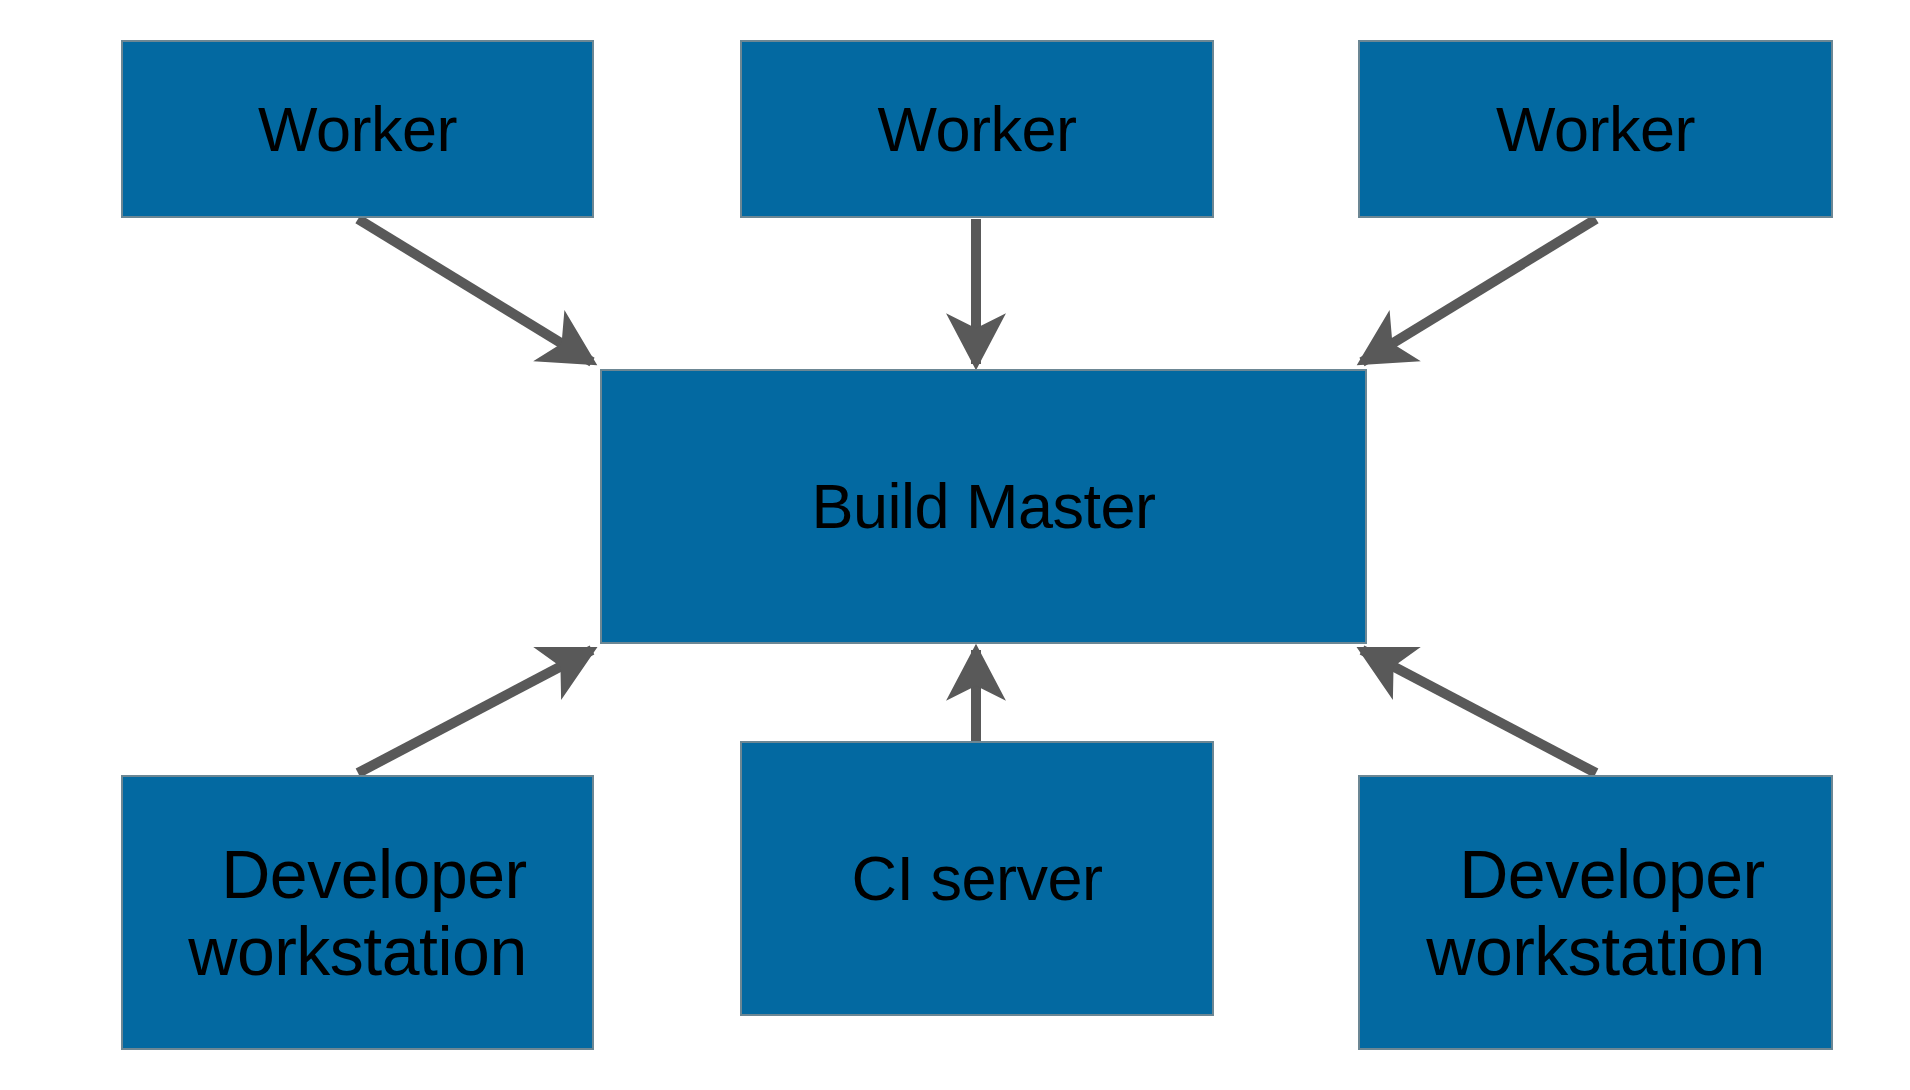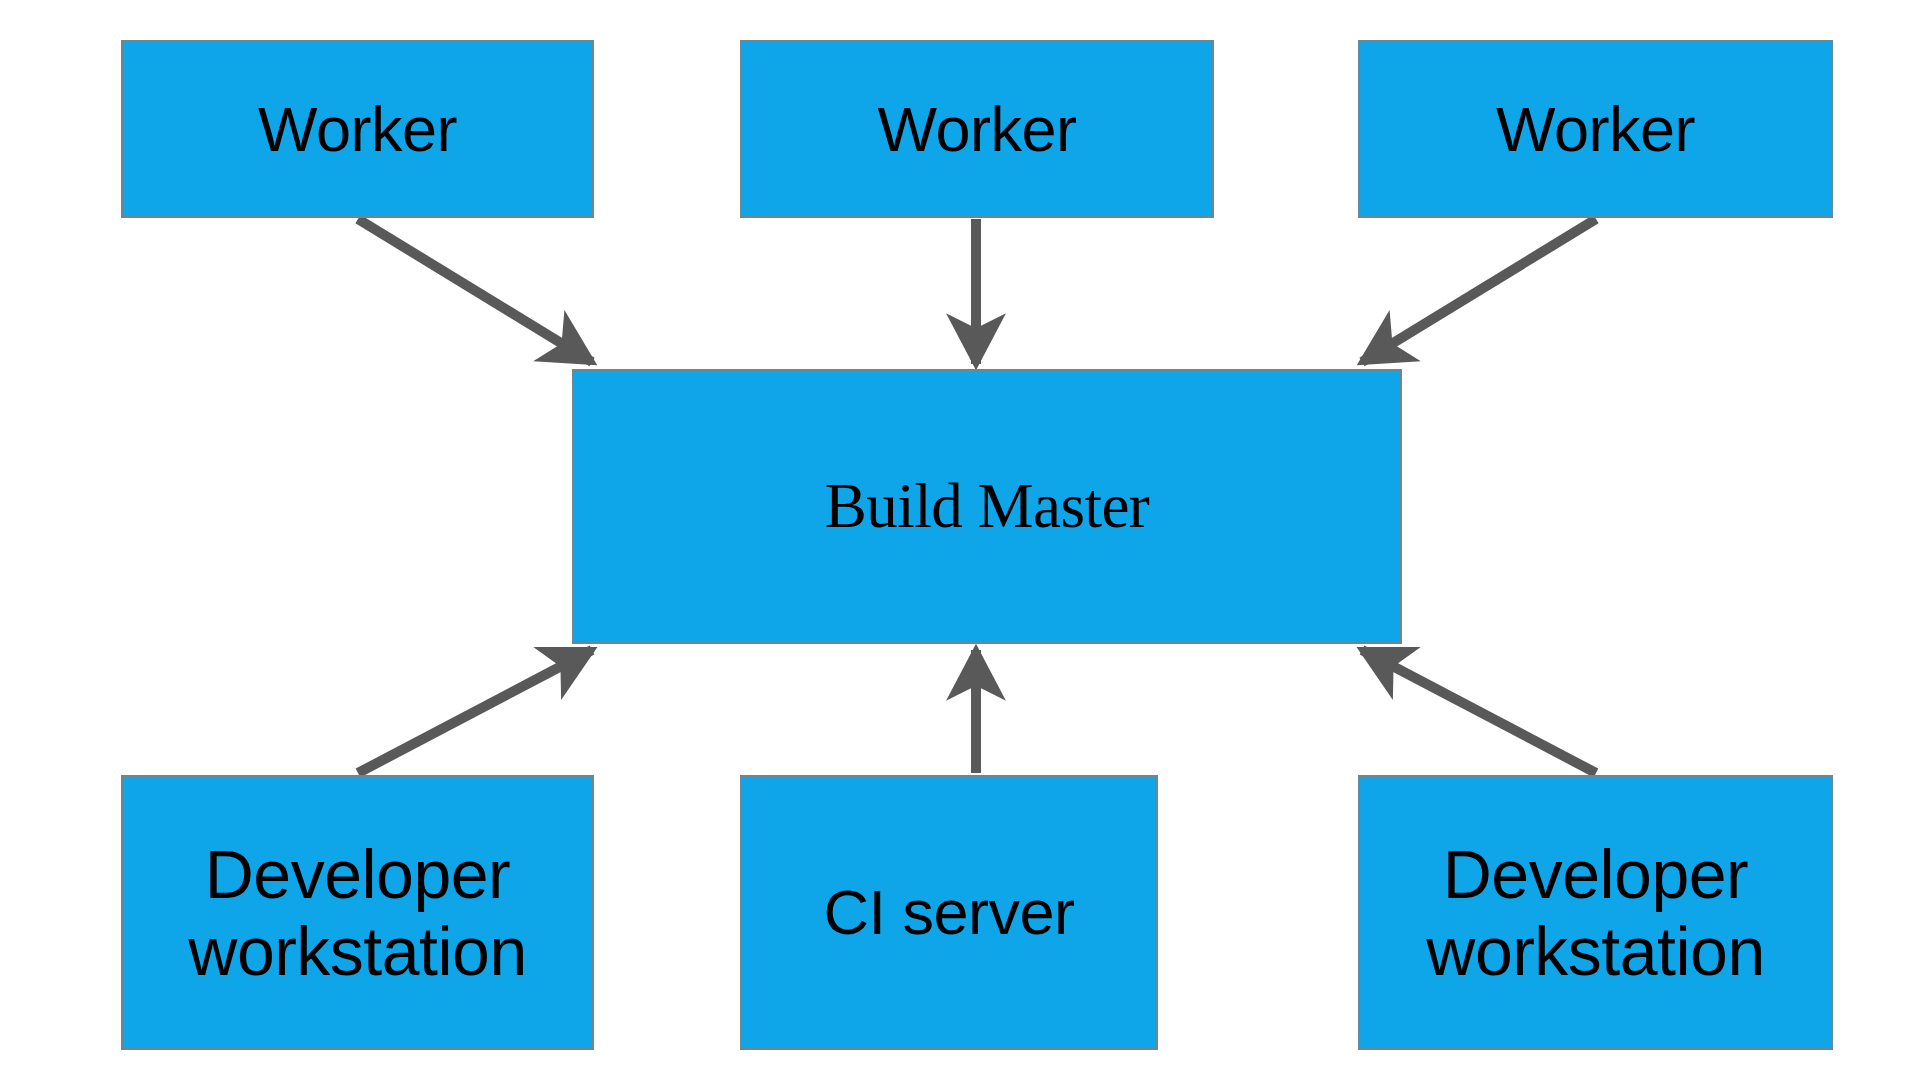--- a/index.html
+++ b/index.html
@@ -20,42 +20,42 @@
   #arrow-layer {
     position: absolute;
     left: 0;
     top: 0;
     width: 1910px;
     height: 1090px;
   }
   .node {
     position: absolute;
     box-sizing: border-box;
-    background: #0ea5e9;
+    background: #0369a1;
     border: 2px solid #6c8794;
     display: flex;
     align-items: center;
     justify-content: center;
-    text-align: center;
+    text-align: right;
     color: #000000;
     z-index: 2;
   }
   .node-label {
     display: block;
     line-height: 1.12;
     white-space: pre-line;
     letter-spacing: -0.5px;
   }
   
   #node-worker-1 { left: 121px;  top: 40px;  width: 473px; height: 178px; }
   #node-worker-2 { left: 740px;  top: 40px;  width: 474px; height: 178px; }
   #node-worker-3 { left: 1358px; top: 40px;  width: 475px; height: 178px; }
-  #node-build-master { left: 572px; top: 369px; width: 830px; height: 275px; font-family: Liberation Serif, serif; }
+  #node-build-master { left: 600px; top: 369px; width: 767px; height: 275px; }
   #node-dev-left  { left: 121px;  top: 775px; width: 473px; height: 275px; }
-  #node-ci-server { left: 740px;  top: 775px; width: 418px; height: 275px; }
+  #node-ci-server { left: 740px;  top: 741px; width: 474px; height: 275px; }
   #node-dev-right { left: 1358px; top: 775px; width: 475px; height: 275px; }
 
   #node-worker-1 .node-label,
   #node-worker-2 .node-label,
   #node-worker-3 .node-label { font-size: 63px; }
   #node-build-master .node-label { font-size: 63px; }
   #node-dev-left .node-label,
   #node-dev-right .node-label { font-size: 68px; }
   #node-ci-server .node-label { font-size: 63px; }
 </style>

